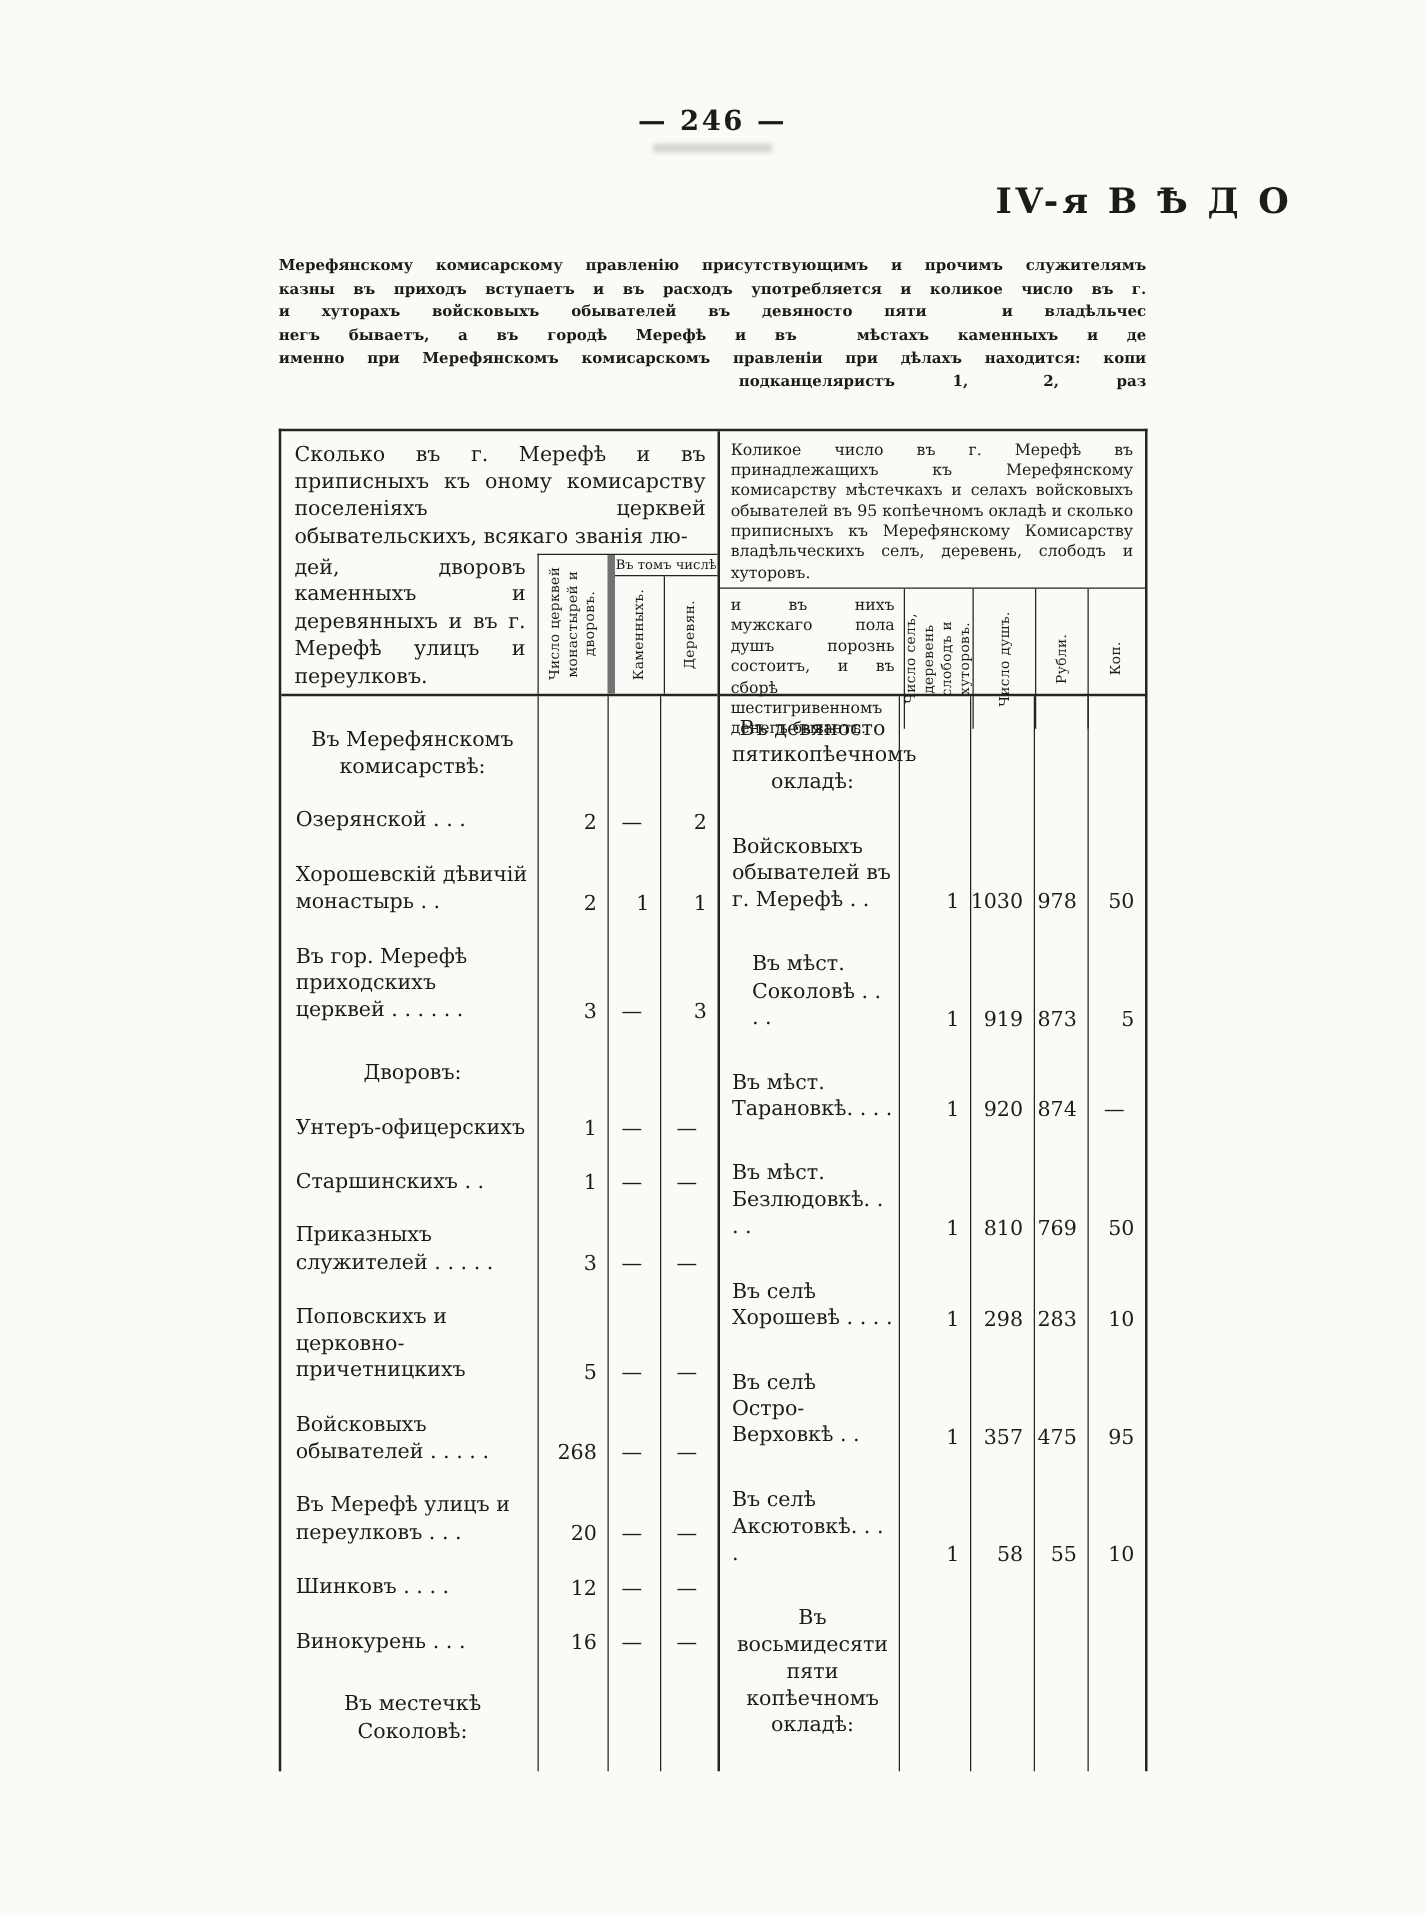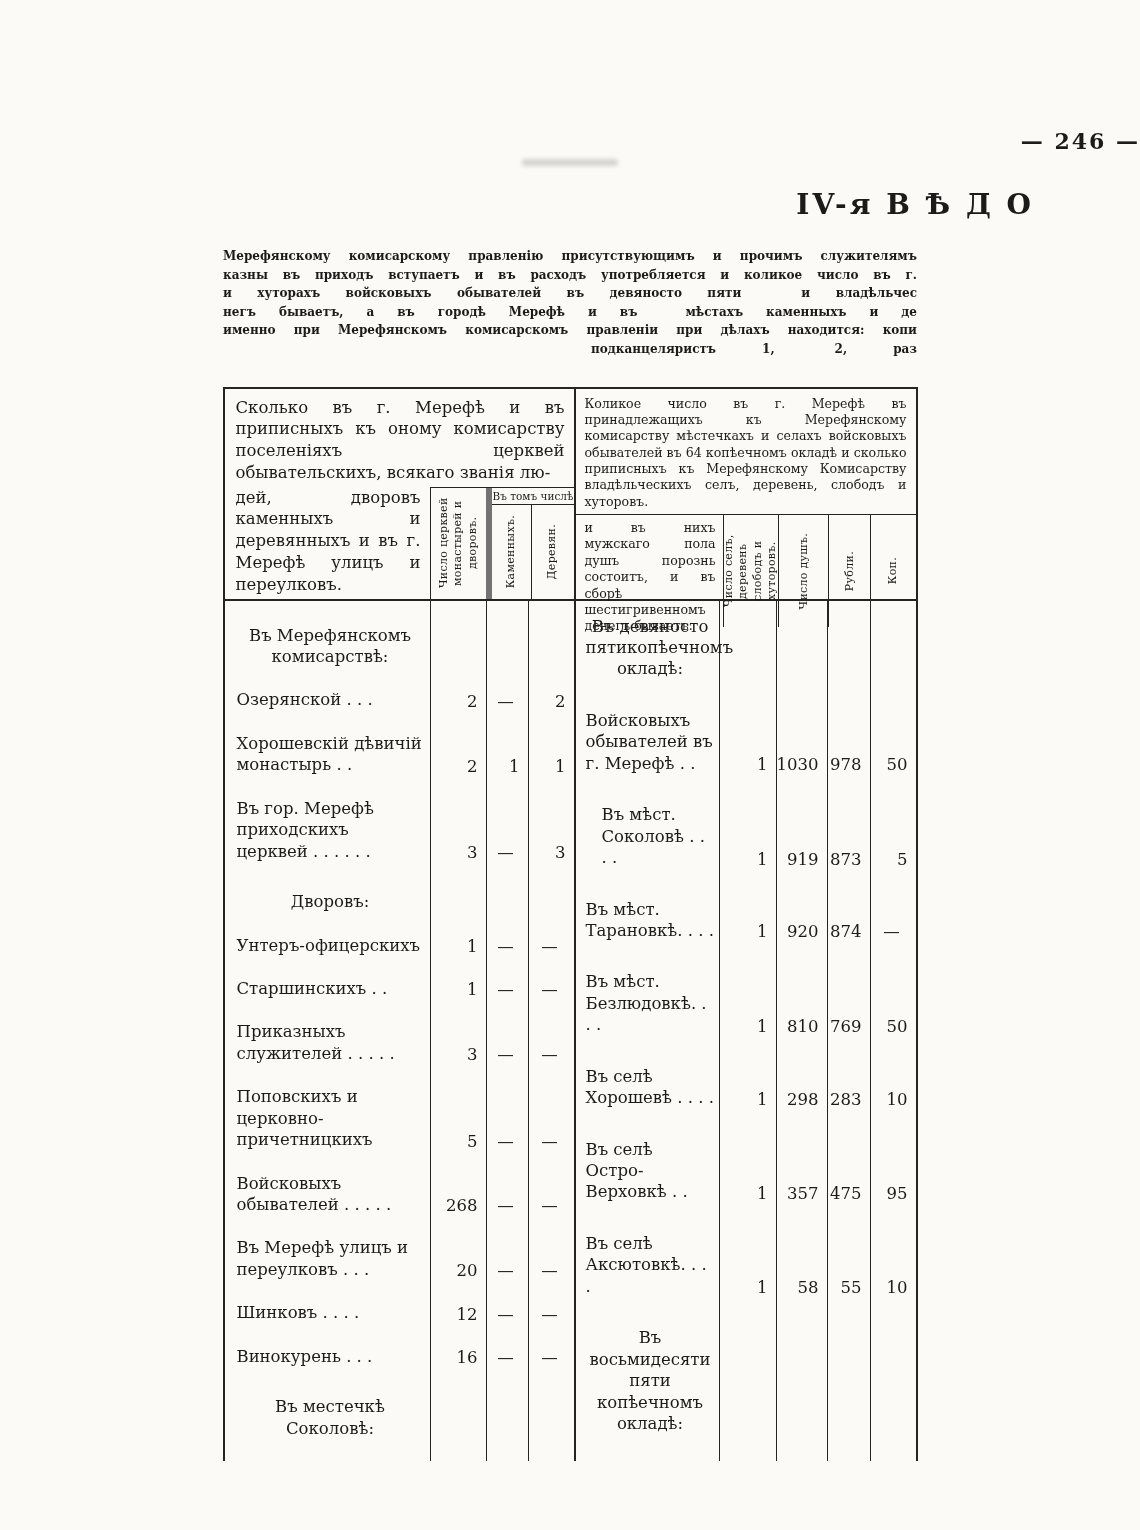--- a/index.html
+++ b/index.html
@@ -3,21 +3,21 @@
 <meta charset="utf-8">
 <style>
   * { margin:0; padding:0; box-sizing:border-box; }
   html { background:#e8e8e5; }
   body {
     width:1140px; min-height:1530px; margin:0 auto;
     background:#fbfaf6; color:#1c1b19;
     font-family:"DejaVu Serif", serif;
     position:relative; overflow:hidden;
   }
-  .page-number { text-align:right; padding-top:84px; font-size:22px; font-weight:bold; letter-spacing:2px;margin-top:44px; }
+  .page-number { text-align:center; padding-top:84px; font-size:22px; font-weight:bold; letter-spacing:2px; }
   .smudge { width:96px; height:7px; margin:5px auto 0; background:#b4b3ae; filter:blur(2.2px); opacity:.55; border-radius:3px; }
   .title { text-align:right; padding-right:106px; margin-top:22px; font-size:28px; font-weight:bold; letter-spacing:3px; }
   .intro { width:694px; margin:26px auto 0; font-size:12px; font-weight:bold; line-height:1.55; }
   .intro .line { white-space:pre-wrap; text-align:justify; text-align-last:justify; }
   .intro .line.indent { padding-left:368px; }
 
   .table { width:695px; margin:28px auto 0; border:2px solid #25241f; border-bottom:none; display:flex; align-items:stretch; min-height:945px; background:#fbfaf6; }
   .half-left { width:349px; display:flex; flex-direction:column; }
   .half-right { width:342px; border-left:2px solid #25241f; display:flex; flex-direction:column; }
 
@@ -145,21 +145,21 @@
           <div class="val" style="grid-area: 13 / 2;">16</div>
           <div class="val dash" style="grid-area: 13 / 3;">—</div>
           <div class="val dash" style="grid-area: 13 / 4;">—</div>
           <div class="lab sec" style="grid-area: 14 / 1;">Въ местечкѣ Соколовѣ:</div>
         </div>
     </div>
   </div>
 
   <div class="half-right">
     <div class="hdr">
-      <div class="hdr-right-top">Коликое число въ г. Мерефѣ въ принадлежащихъ къ Мерефянскому комисарству мѣстечкахъ и селахъ войсковыхъ обывателей въ 64 копѣечномъ окладѣ и сколько приписныхъ къ Мерефянскому Комисарству владѣльческихъ селъ, деревень, слободъ и хуторовъ.</div>
+      <div class="hdr-right-top">Коликое число въ г. Мерефѣ въ принадлежащихъ къ Мерефянскому комисарству мѣстечкахъ и селахъ войсковыхъ обывателей въ 95 копѣечномъ окладѣ и сколько приписныхъ къ Мерефянскому Комисарству владѣльческихъ селъ, деревень, слободъ и хуторовъ.</div>
       <div class="hdr-right-bottom">
         <div class="subdesc">и въ нихъ мужскаго пола душъ порознь состоитъ, и въ сборѣ шестигривенномъ денегъ бываетъ.</div>
         <div class="vcell w57 bl">
           <span class="vtext">Число селъ, деревень слободъ и хуторовъ.</span>
         </div>
         <div class="vcell w51 bl">
           <span class="vtext">Число душъ.</span>
         </div>
         <div class="vcell w43 bl">
           <span class="vtext">Рубли.</span>

